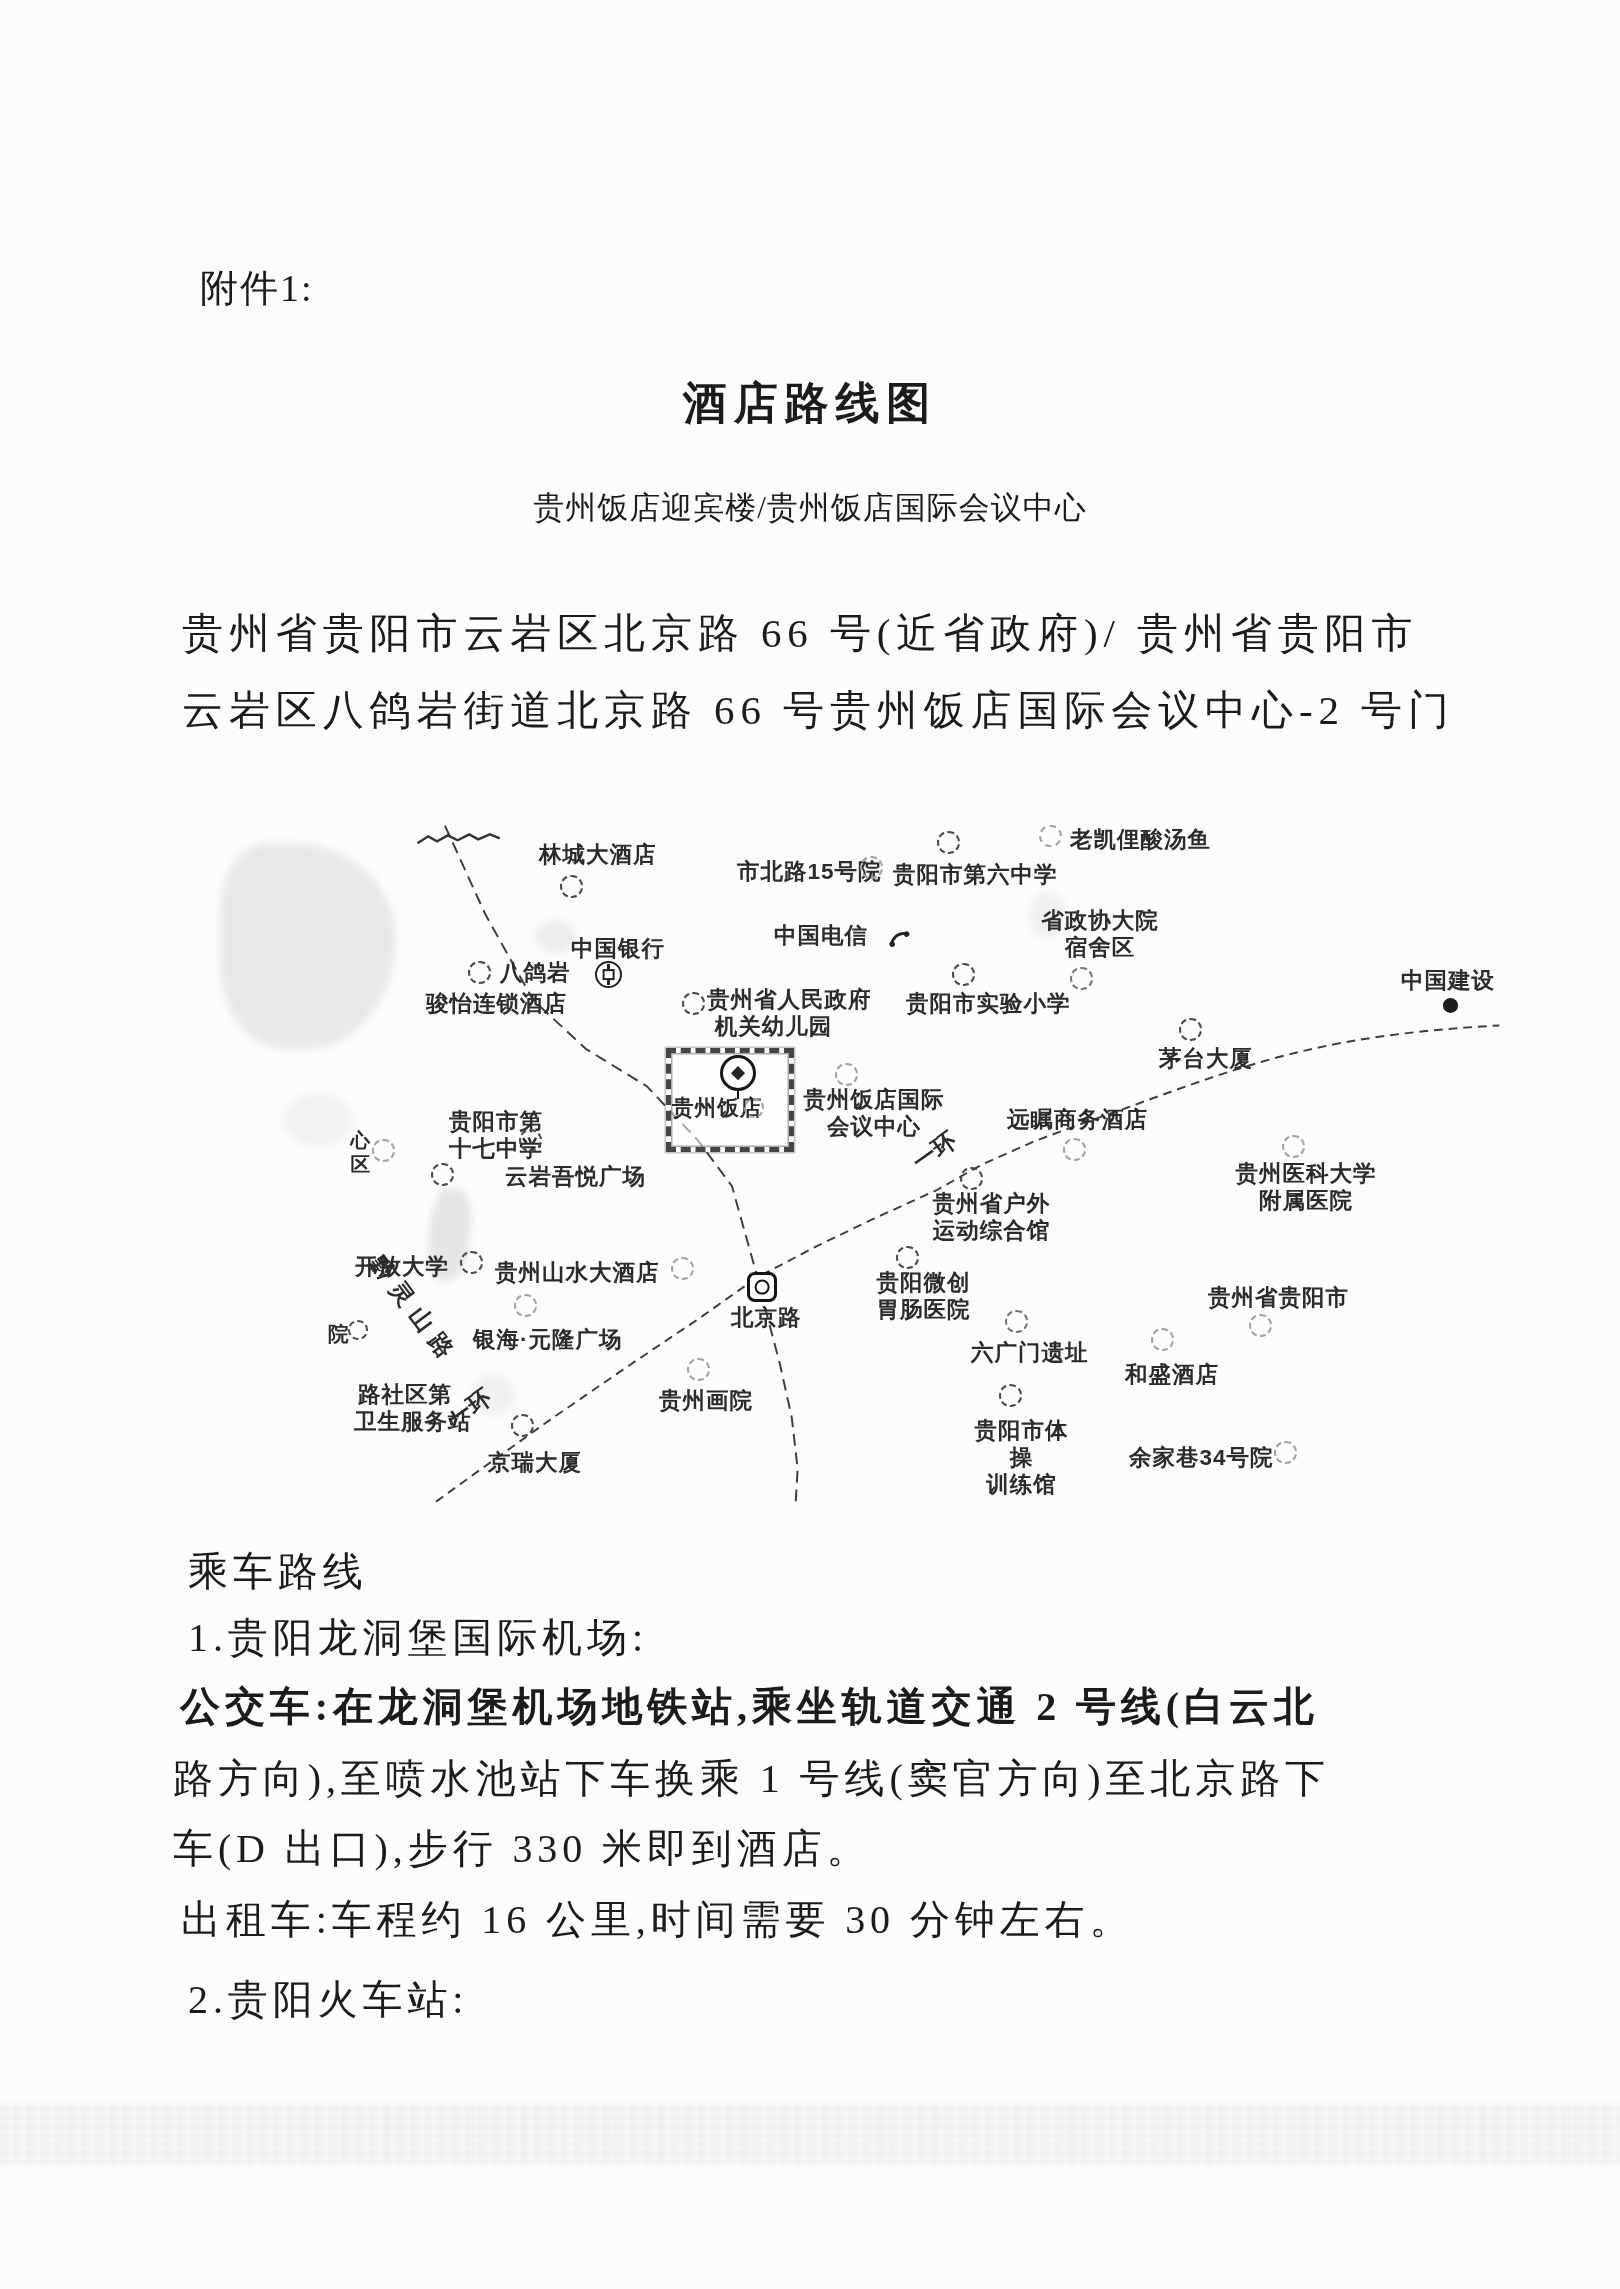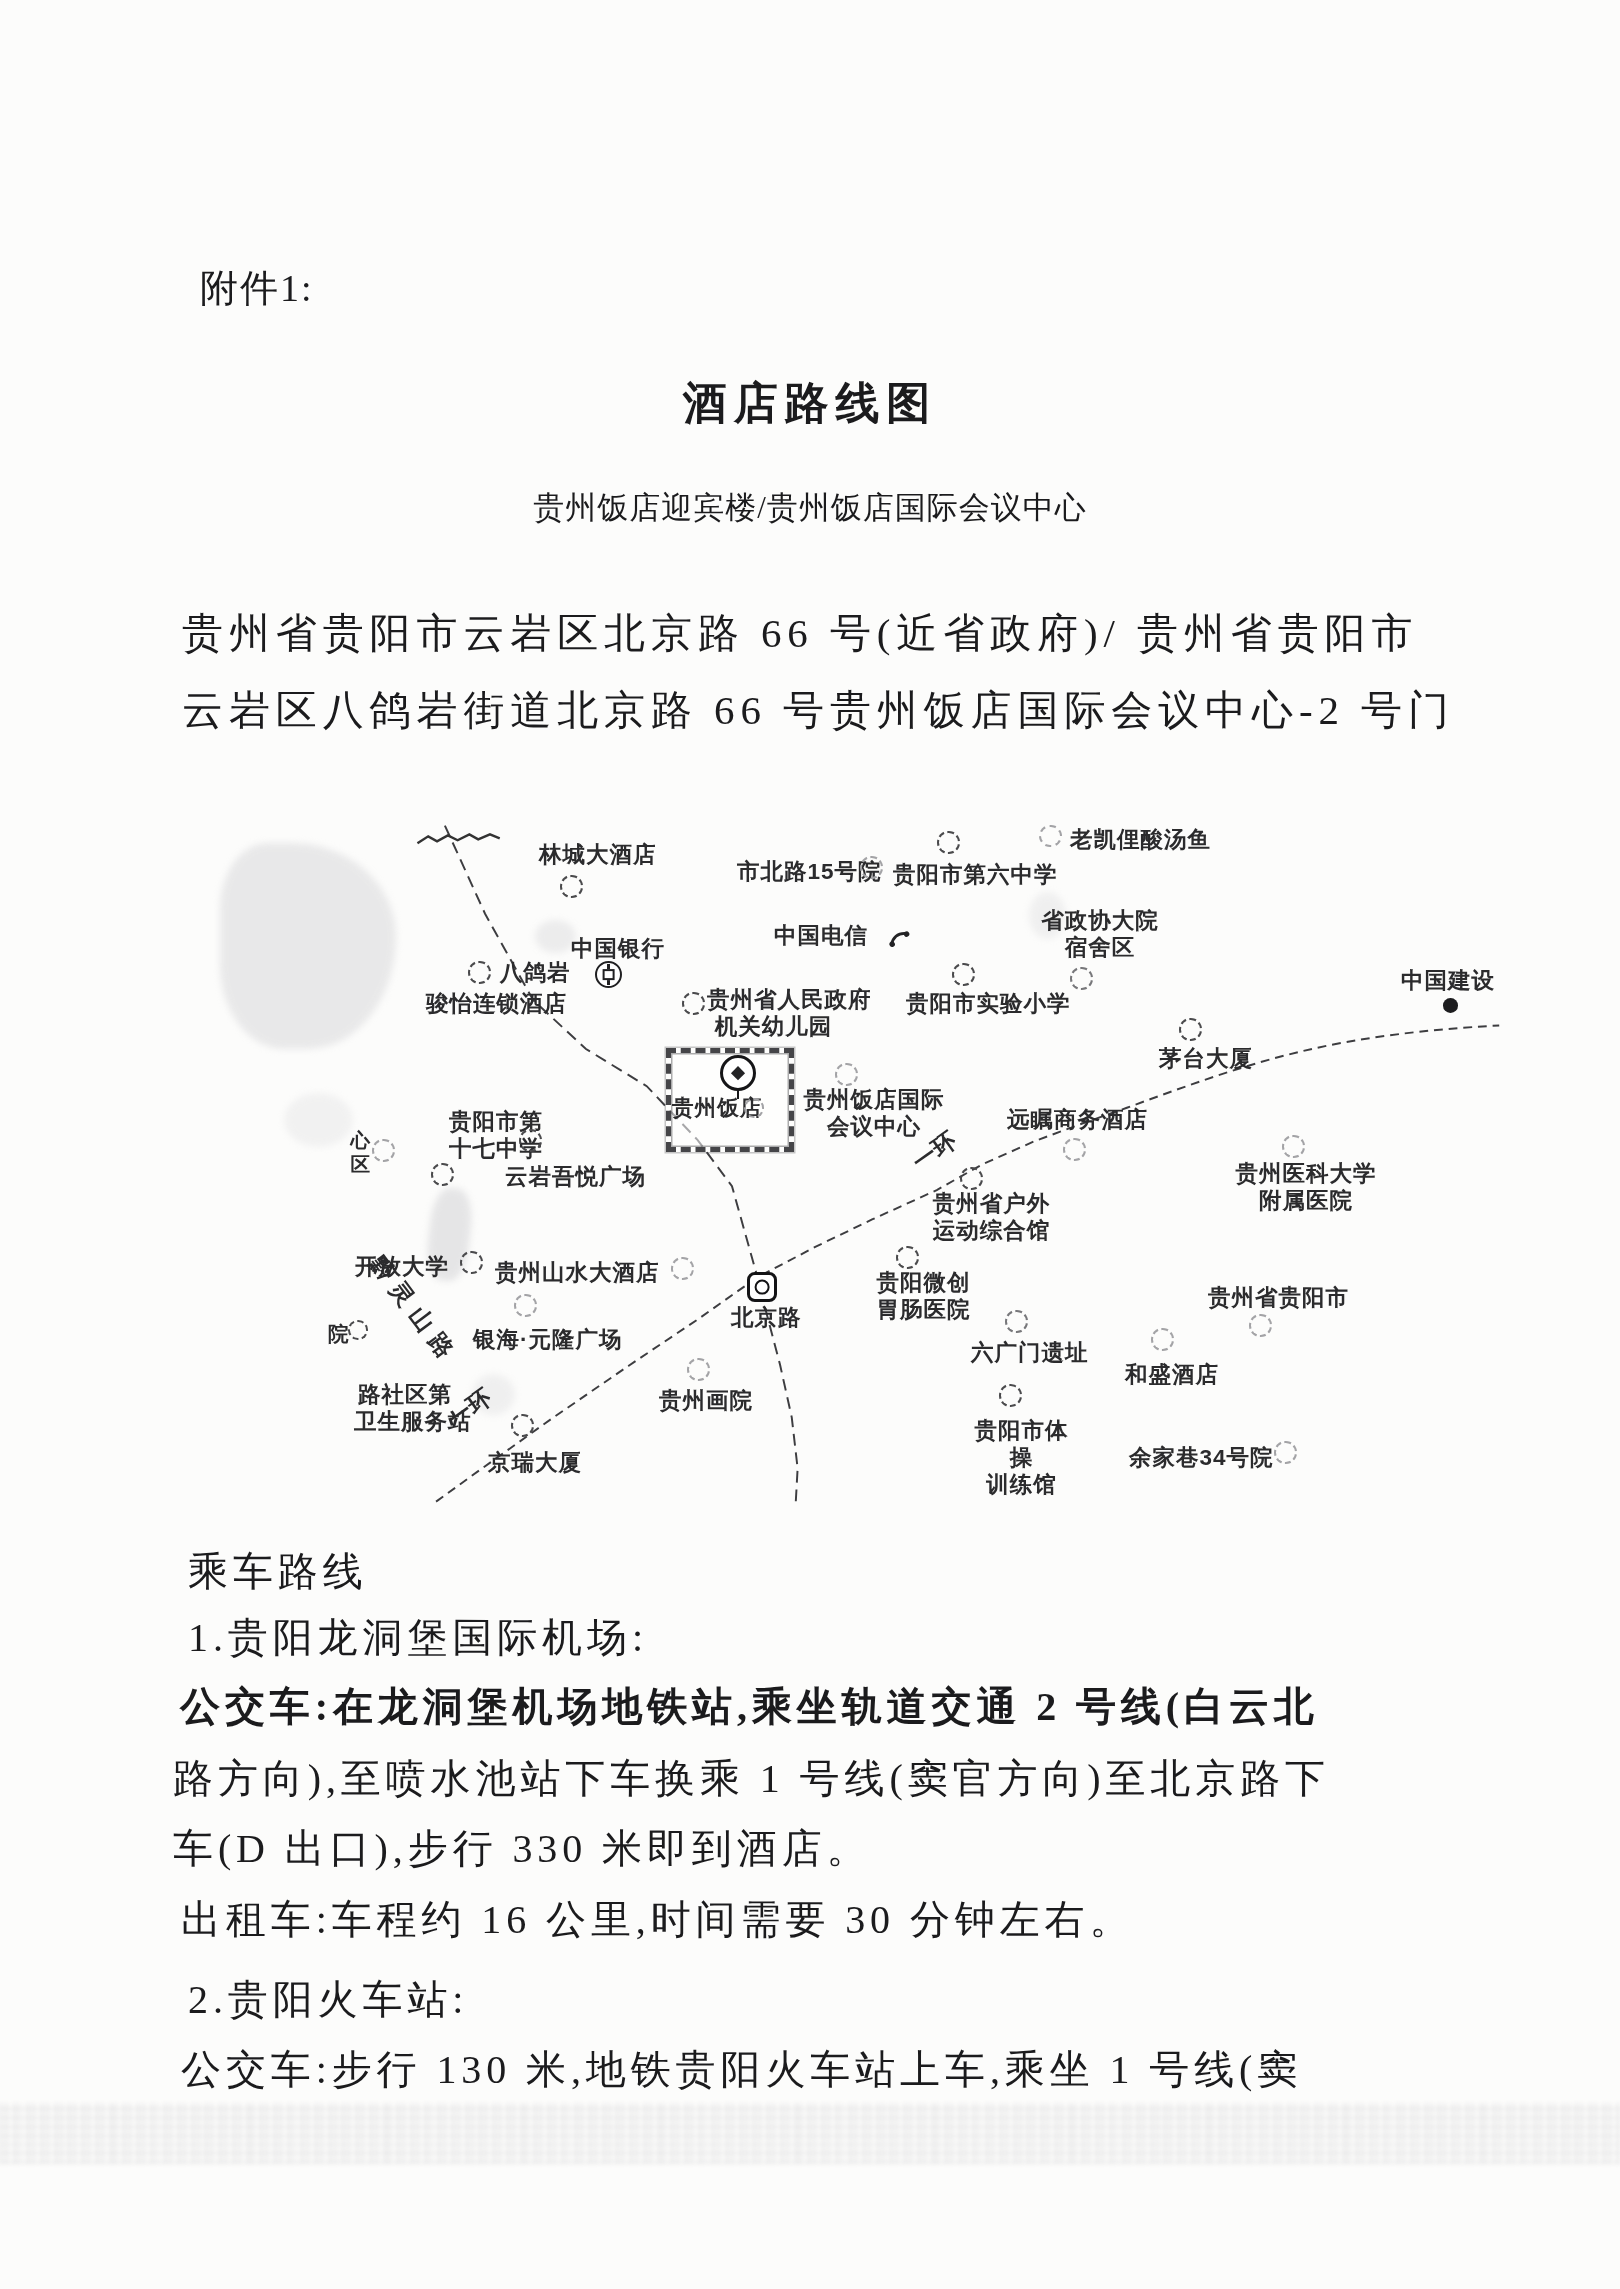--- a/index.html
+++ b/index.html
@@ -224,18 +224,17 @@
 
   </div>
 
   <div class="abs body-line" style="left:188px;top:1544px;">乘车路线</div>
   <div class="abs body-line" style="left:188px;top:1610px;">1.贵阳龙洞堡国际机场:</div>
   <div class="abs body-line" style="left:180px;top:1679px;font-weight:bold;">公交车:在龙洞堡机场地铁站,乘坐轨道交通 2 号线(白云北</div>
   <div class="abs body-line" style="left:173px;top:1751px;">路方向),至喷水池站下车换乘 1 号线(窦官方向)至北京路下</div>
   <div class="abs body-line" style="left:173px;top:1821px;">车(D 出口),步行 330 米即到酒店。</div>
   <div class="abs body-line" style="left:181px;top:1892px;">出租车:车程约 16 公里,时间需要 30 分钟左右。</div>
   <div class="abs body-line" style="left:188px;top:1972px;">2.贵阳火车站:</div>
-  <div class="abs body-line" style="left:181px;top:2042px;">公交车:步行 130 米,地铁贵阳火车站上车,乘坐 1 号线(窦</div>
 
   <div class="ghost"></div>
 
 </div>
 
 
 </body></html>

